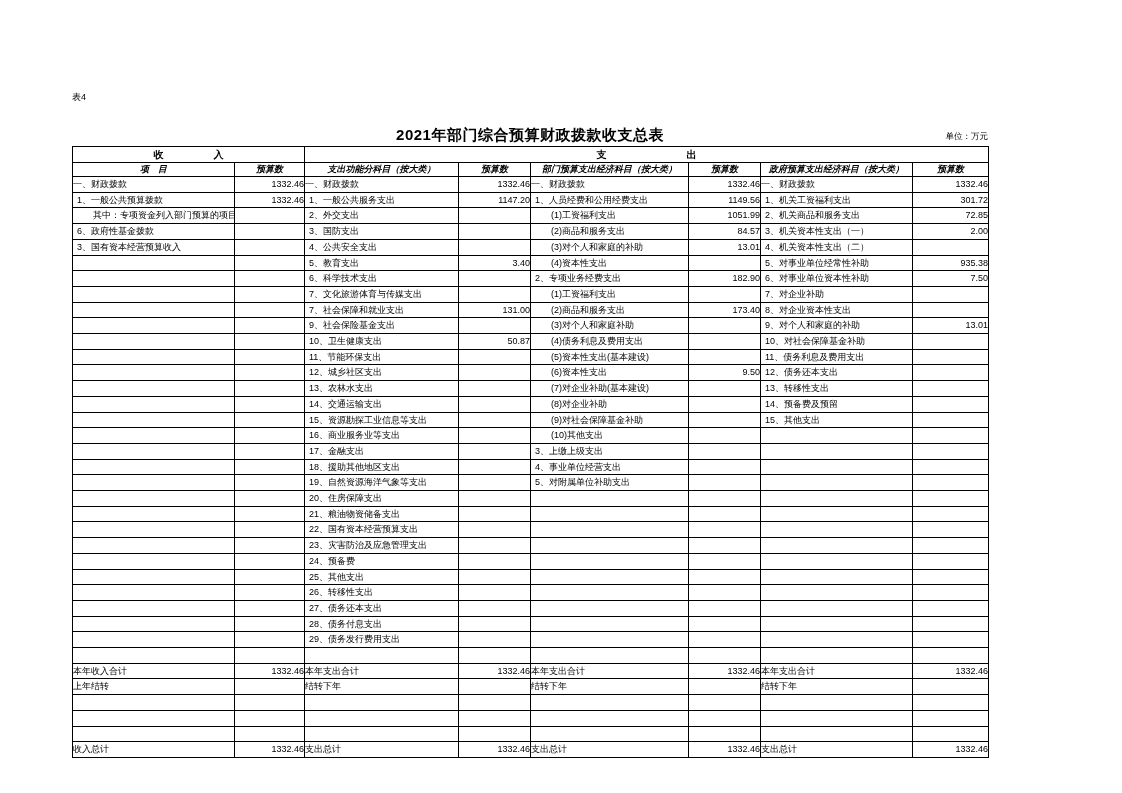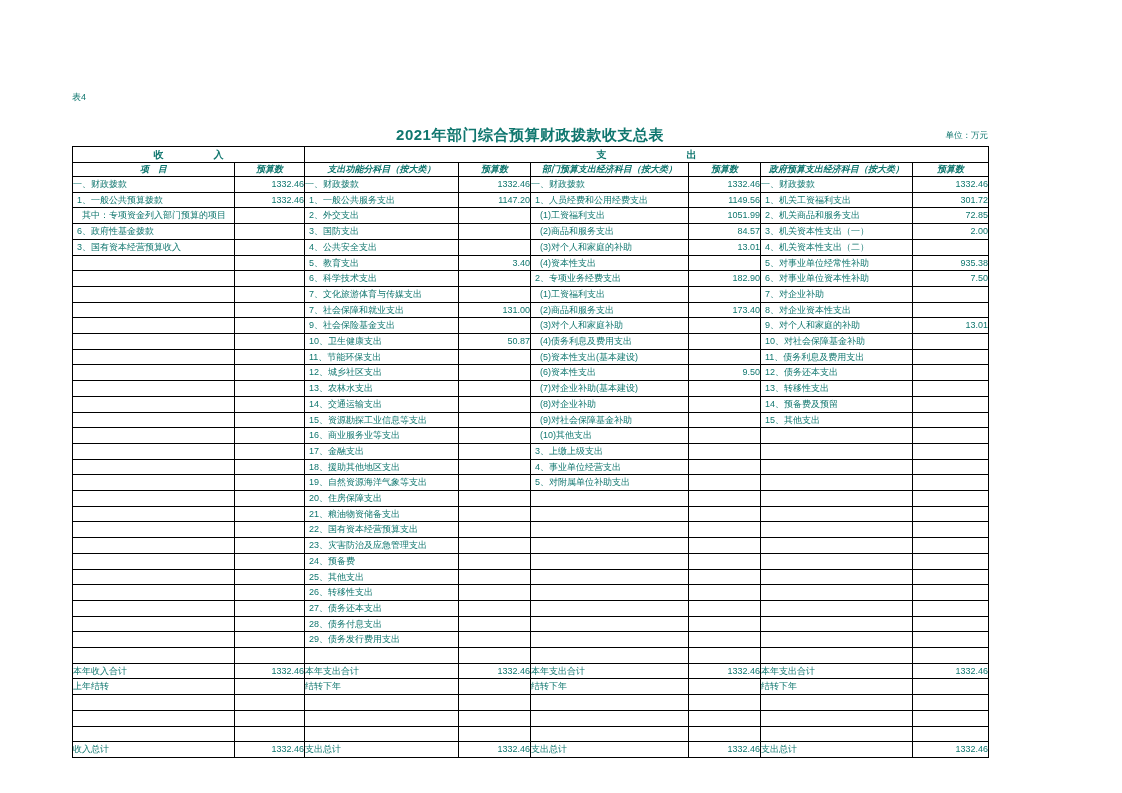--- a/index.html
+++ b/index.html
@@ -1,35 +1,35 @@
 <!DOCTYPE html>
 <html><head>
 <meta charset="utf-8">
 <style>
   html,body{margin:0;padding:0;background:#e8e8e8;}
   .page{
     position:relative;
     width:1122px;height:793px;
     background:#ffffff;
     font-family:"Liberation Sans","DejaVu Sans",sans-serif;
-    color:#0f766e;
+    color:#000000;
     overflow:hidden;
   }
   .tag{
     position:absolute;left:72px;top:92px;
     font-size:9px;line-height:11px;
   }
   .title{
     position:absolute;left:72px;top:105px;width:916px;
     text-align:center;font-size:15px;font-weight:bold;
     line-height:19px;letter-spacing:0.5px;margin-top:20px;
   }
   .unit{
     position:absolute;left:72px;top:131px;width:916px;
-    text-align:right;font-size:8.5px;line-height:11px;font-family:Liberation Mono, monospace;
+    text-align:right;font-size:8.5px;line-height:11px;
   }
   table.budget{
     position:absolute;left:72px;top:146px;width:916px;
     border-collapse:collapse;table-layout:fixed;
     border:1.5px solid #000;
   }
   table.budget th, table.budget td{
     border:1px solid #000;
     padding:0;margin:0;
     overflow:hidden;white-space:nowrap;
@@ -38,21 +38,21 @@
     height:15px;font-size:10px;font-weight:bold;text-align:center;vertical-align:middle;
   }
   thead tr.cols-row th{
     height:13px;font-size:9px;font-weight:bold;text-align:center;vertical-align:middle;font-style:italic;
   }
   tbody td{
     height:14.7px;line-height:14.7px;font-size:9px;vertical-align:middle;
   }
   td.lbl{text-align:left;padding-left:4px;}
   td.lbl.ind1{padding-left:4px;}
-  td.lbl.ind2{padding-left:9px;}
+  td.lbl.ind2{padding-left:20px;}
   td.num{text-align:right;padding-right:5px;}
 </style>
 </head>
 <body>
 
 <div class="page">
   <div class="tag">表4</div>
   <div class="title">2021年部门综合预算财政拨款收支总表</div>
   <div class="unit">单位：万元</div>
 

